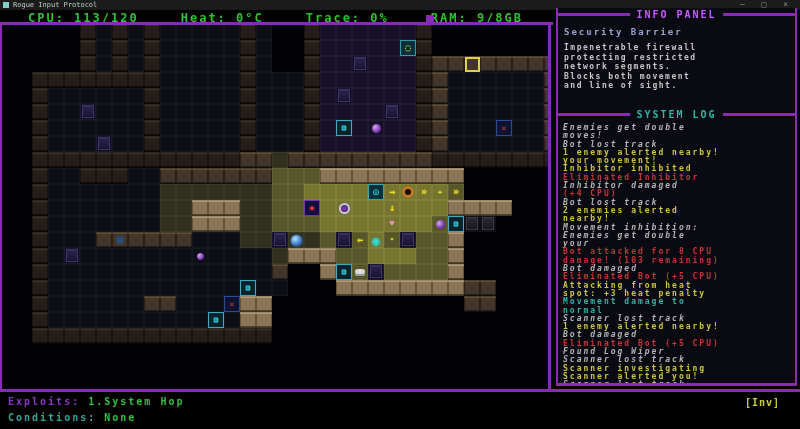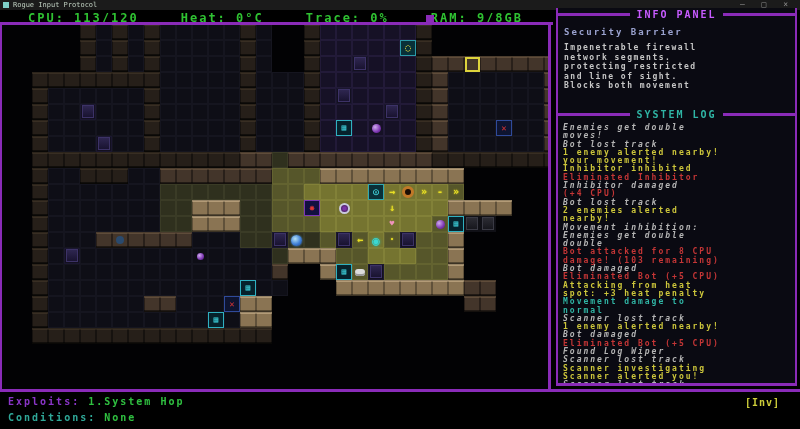--- a/index.html
+++ b/index.html
@@ -718,24 +718,24 @@
   <div id="panel">
     <div class="hdr">
       <div class="hline"></div>
       <div class="htxt" id="info-title">INFO PANEL</div>
       <div class="hline"></div>
     </div>
     <div id="info-section">
       <div id="info-heading">Security Barrier</div>
       <div id="info-body">
           <div class="info-line">Impenetrable firewall</div>
+          <div class="info-line">protecting restricted</div>
           <div class="info-line">network segments.</div>
-          <div class="info-line">protecting restricted</div>
+          <div class="info-line">Blocks both movement</div>
           <div class="info-line">and line of sight.</div>
-          <div class="info-line">Blocks both movement</div>
         </div>
     </div>
     <div class="hdr">
       <div class="hline"></div>
       <div class="htxt" id="log-title">SYSTEM LOG</div>
       <div class="hline"></div>
     </div>
     <div id="log-section">
         <div class="log-line lg-gray">Enemies get double</div>
         <div class="log-line lg-gray">moves!</div>
@@ -744,21 +744,21 @@
         <div class="log-line lg-yellow">your movement!</div>
         <div class="log-line lg-yellow">Inhibitor inhibited</div>
         <div class="log-line lg-red">Eliminated Inhibitor</div>
         <div class="log-line lg-gray">Inhibitor damaged</div>
         <div class="log-line lg-red">(+4 CPU)</div>
         <div class="log-line lg-gray">Bot lost track</div>
         <div class="log-line lg-yellow">2 enemies alerted</div>
         <div class="log-line lg-yellow">nearby!</div>
         <div class="log-line lg-gray">Movement inhibition:</div>
         <div class="log-line lg-gray">Enemies get double</div>
-        <div class="log-line lg-gray">double</div>
+        <div class="log-line lg-gray">your</div>
         <div class="log-line lg-red">Bot attacked for 8 CPU</div>
         <div class="log-line lg-red">damage! (103 remaining)</div>
         <div class="log-line lg-gray">Bot damaged</div>
         <div class="log-line lg-red">Eliminated Bot (+5 CPU)</div>
         <div class="log-line lg-yellow">Attacking from heat</div>
         <div class="log-line lg-yellow">spot: +3 heat penalty</div>
         <div class="log-line lg-cyan">Movement damage to</div>
         <div class="log-line lg-cyan">normal</div>
         <div class="log-line lg-gray">Scanner lost track</div>
         <div class="log-line lg-yellow">1 enemy alerted nearby!</div>

